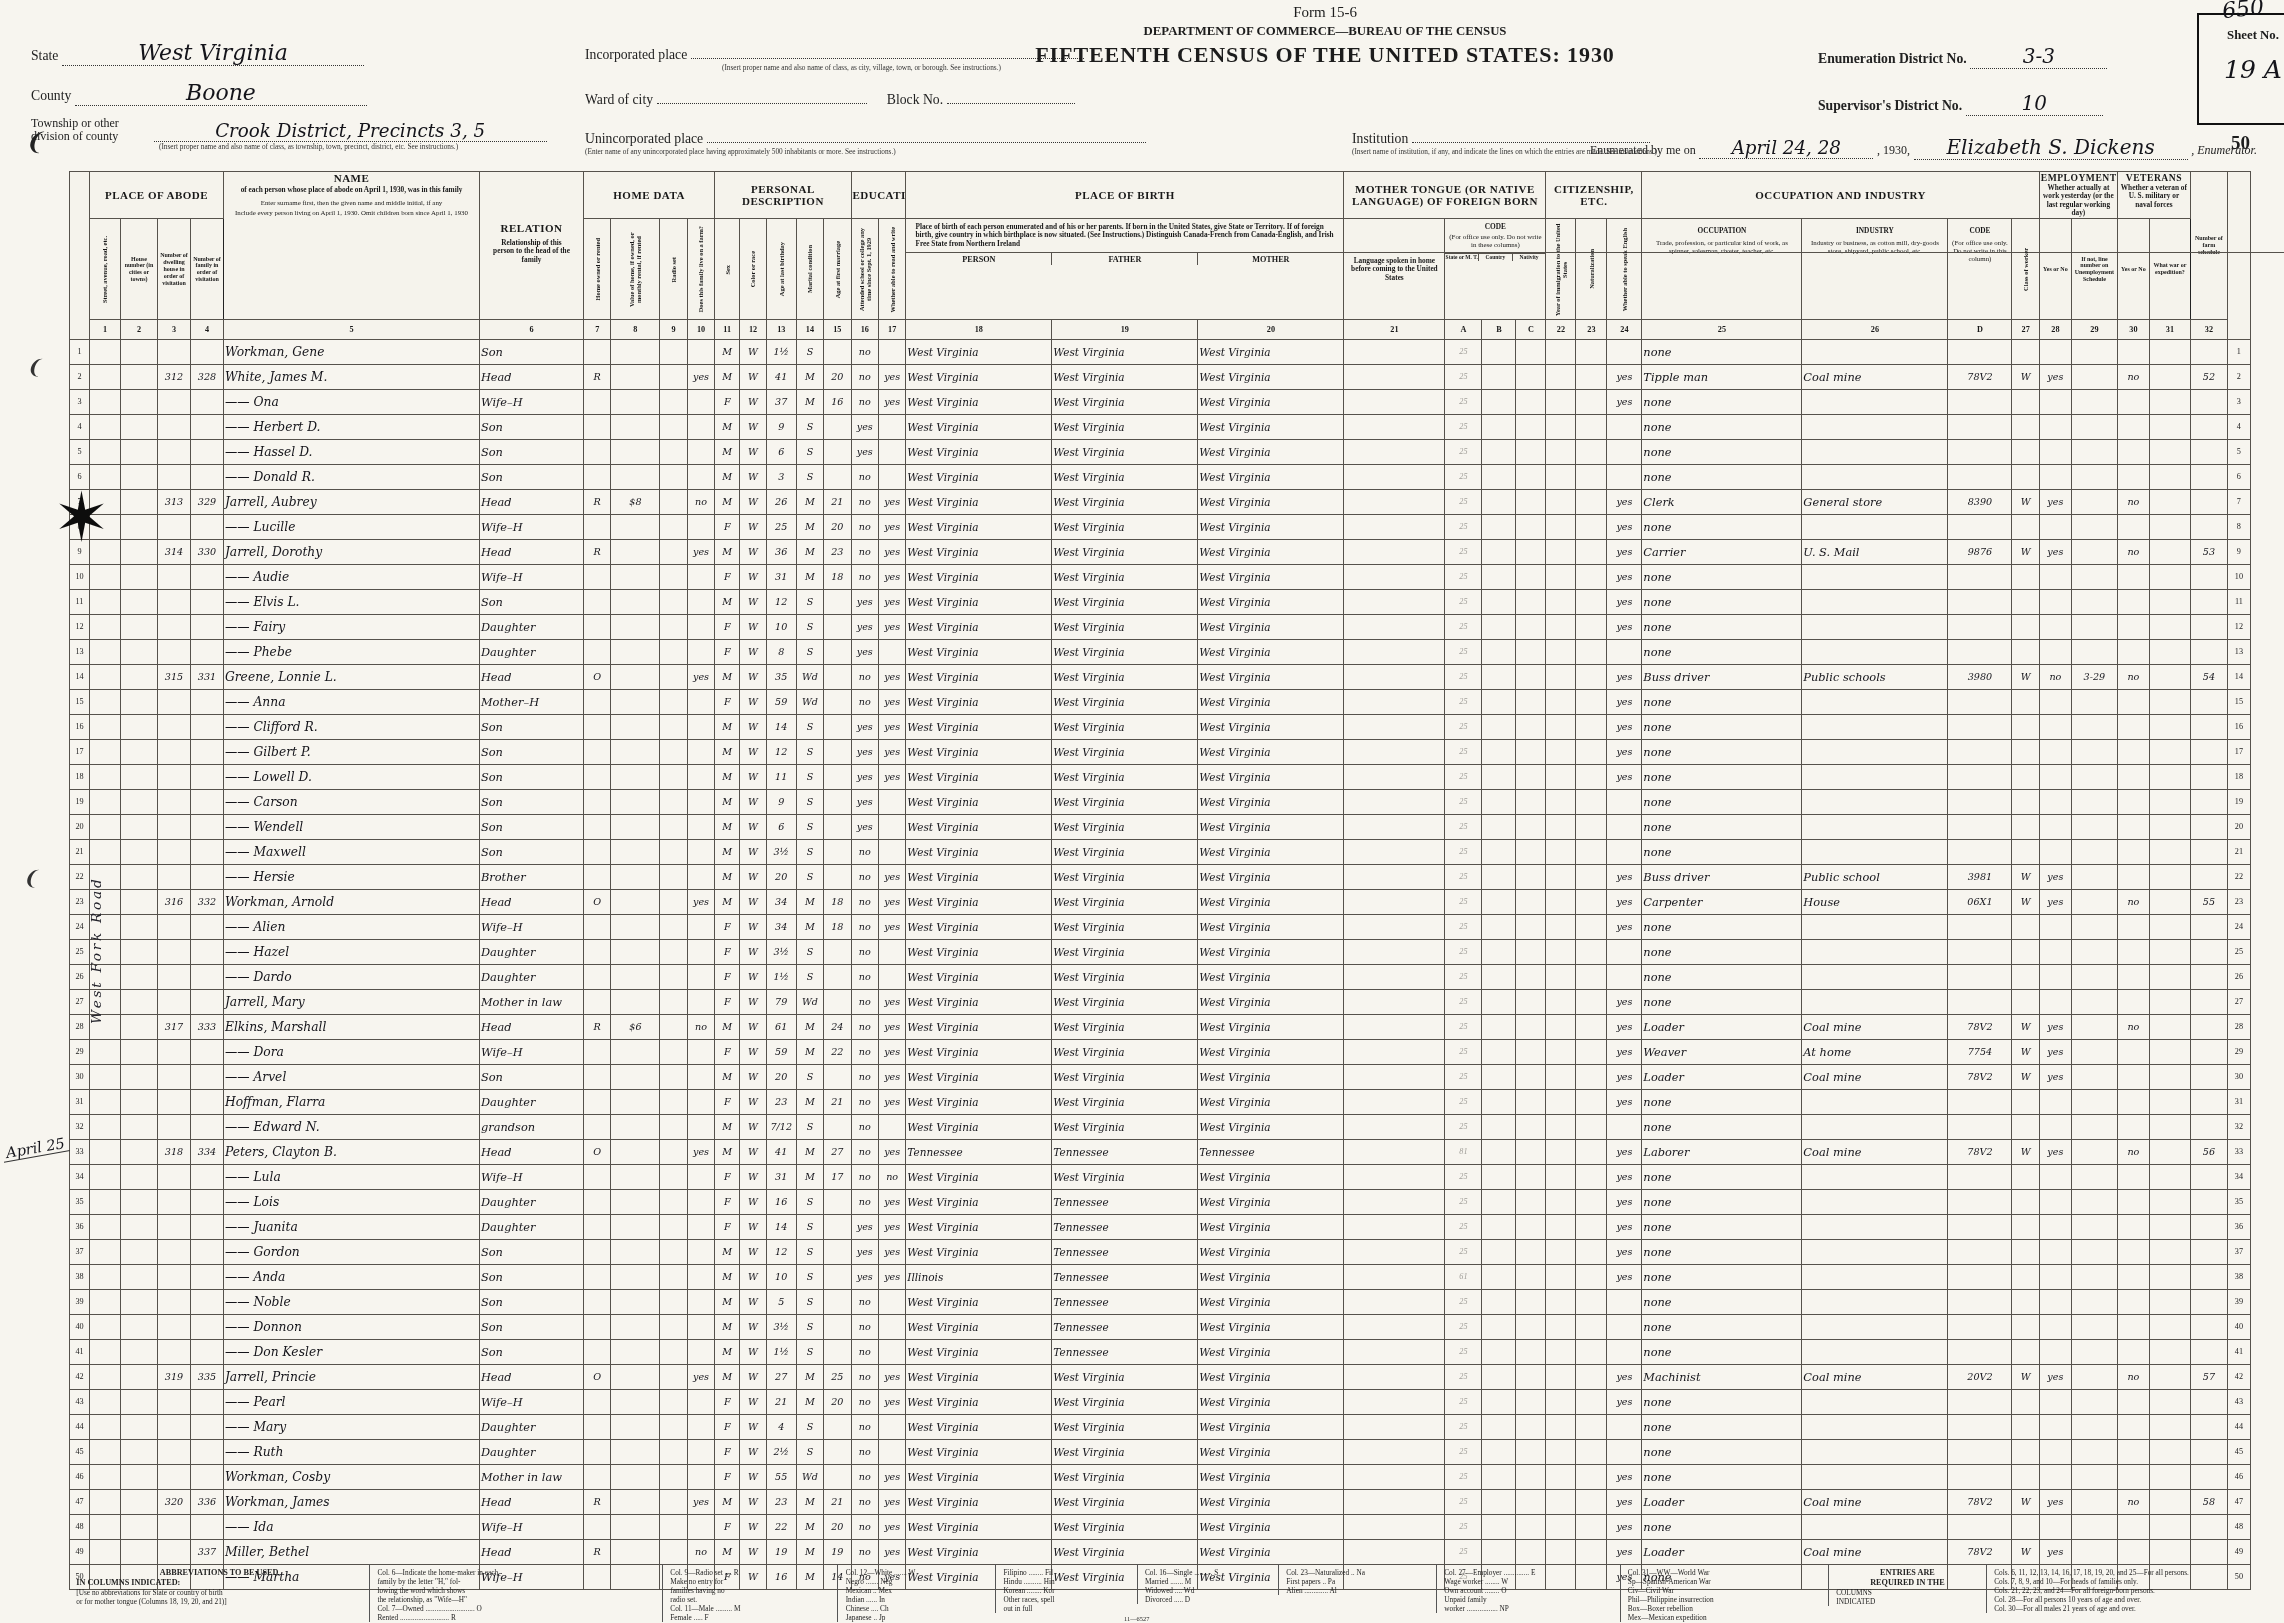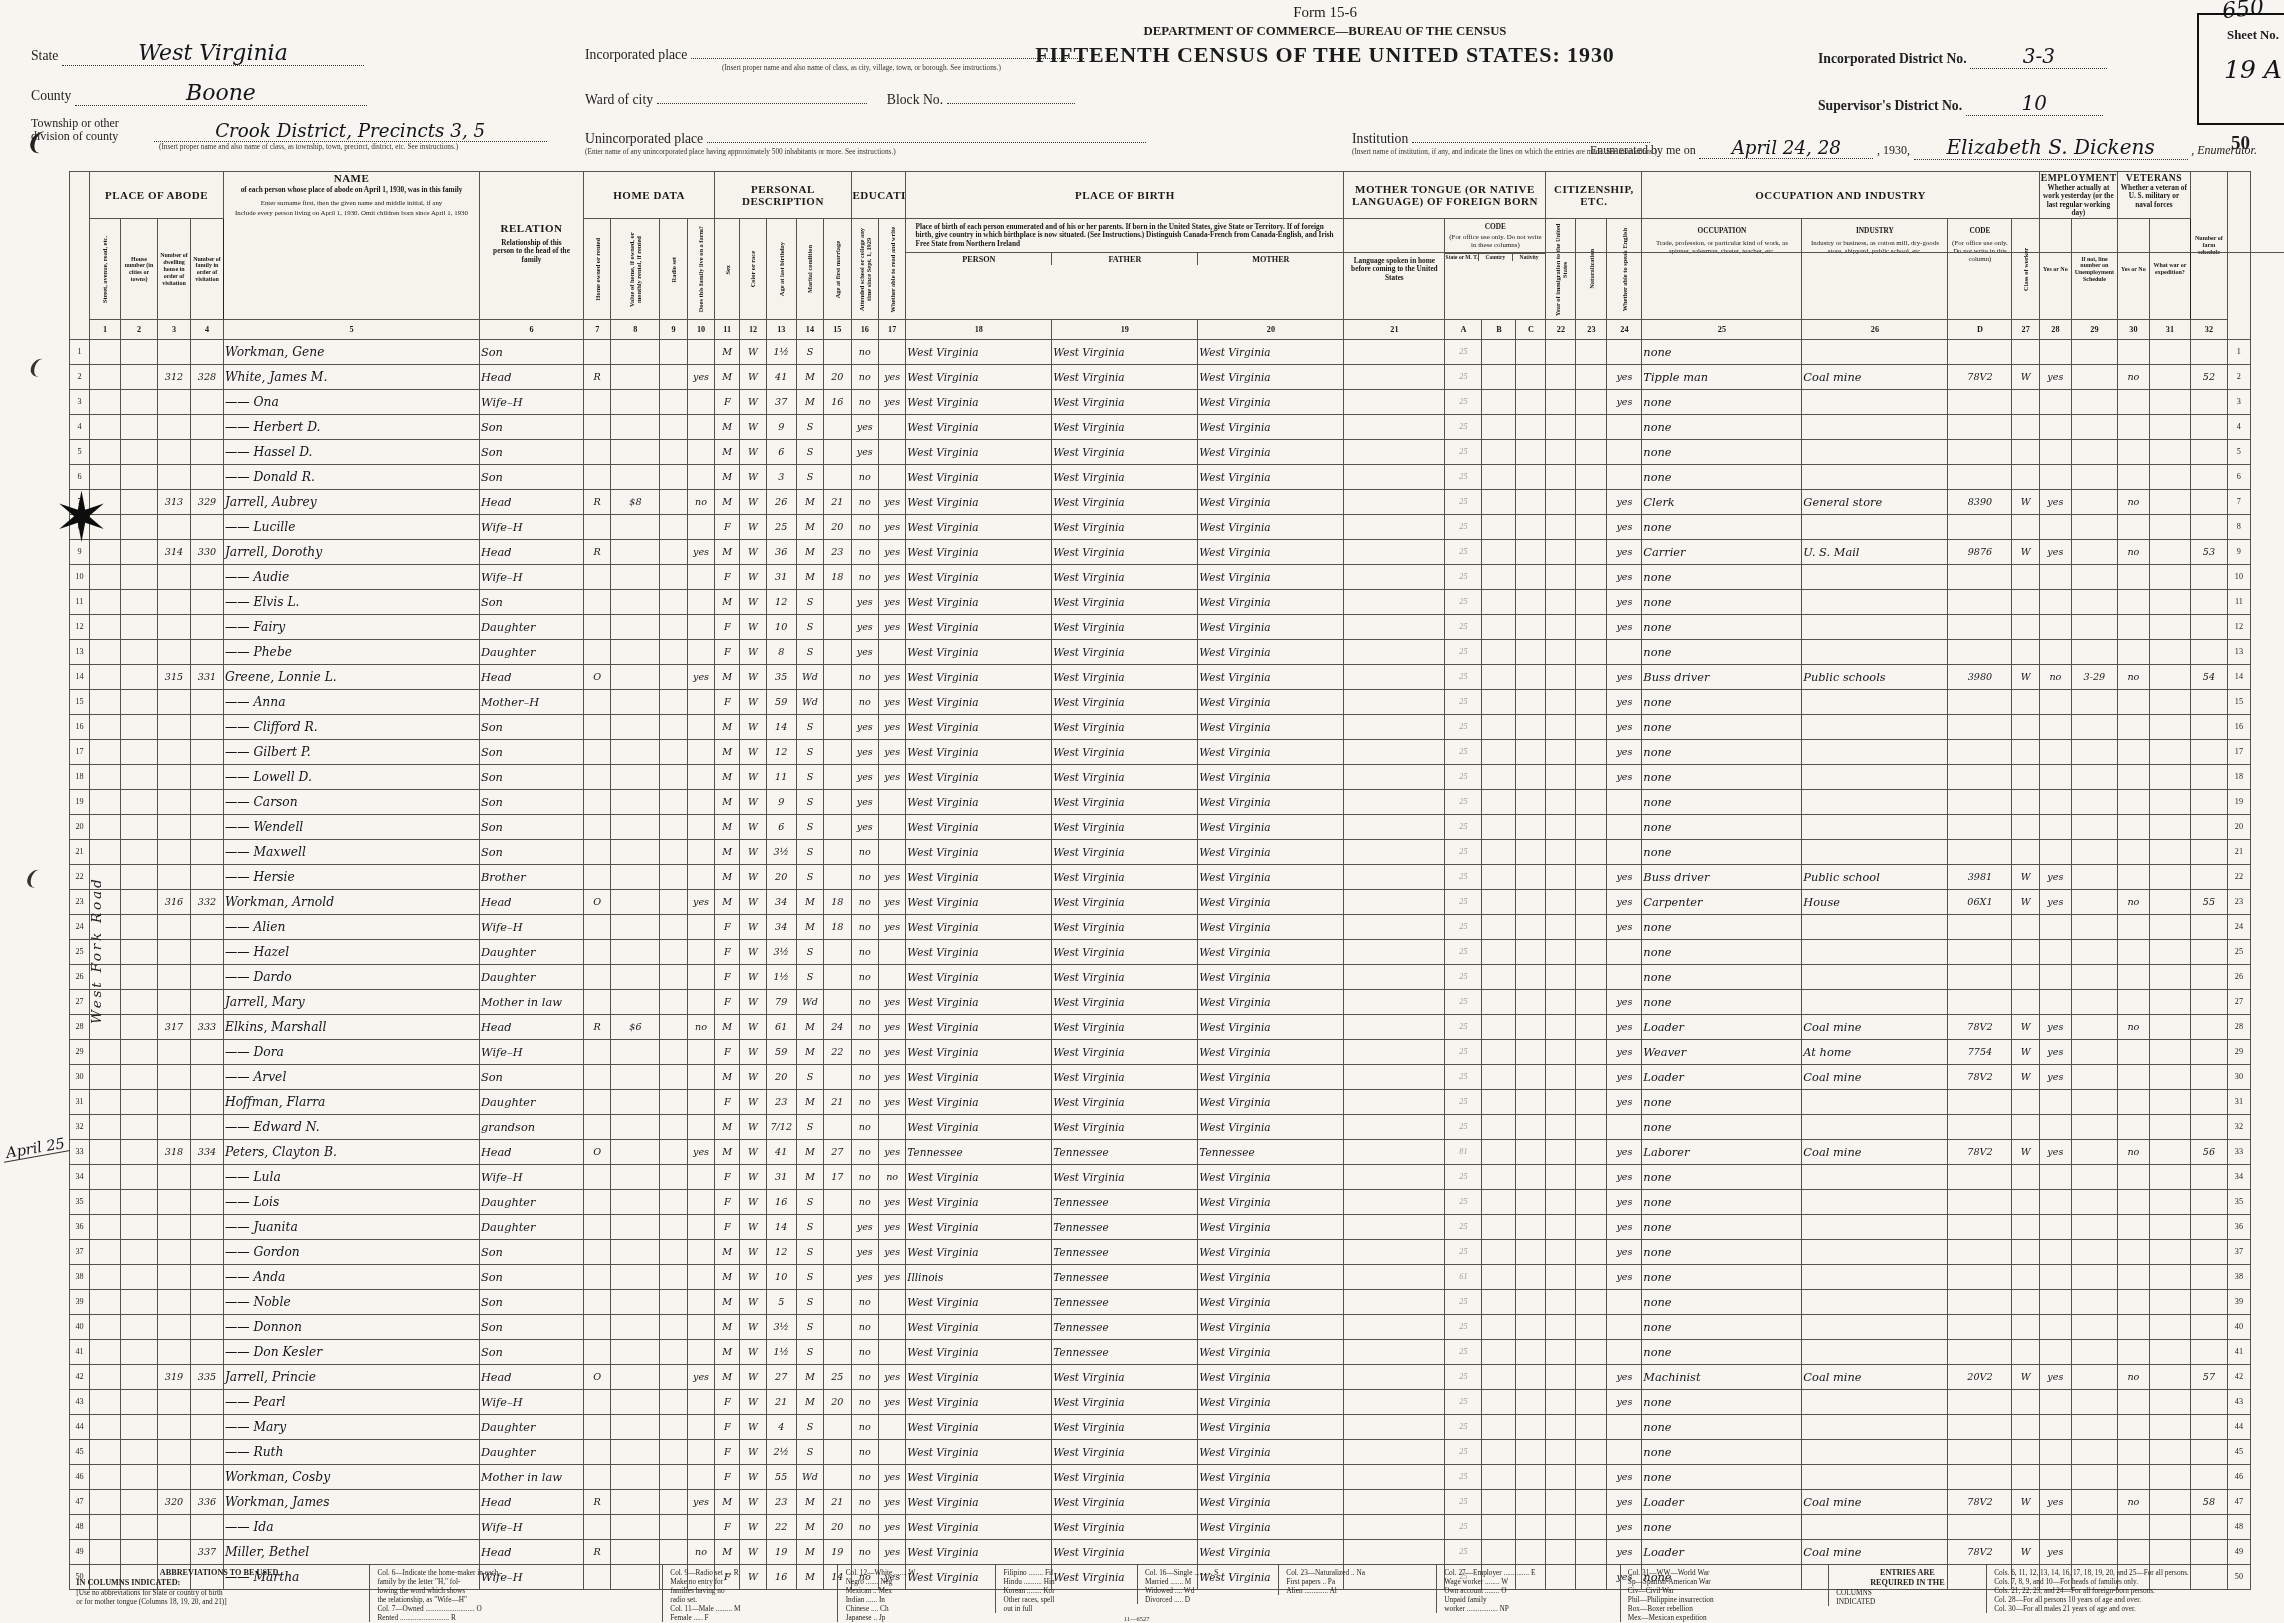--- a/index.html
+++ b/index.html
@@ -89,21 +89,21 @@
     <div class="cap" style="width:302px;">(Insert name of institution, if any, and indicate the lines on which the entries are made.  See instructions.)</div>
   </div>
 
   <div class="abs t-center" style="left:914px;top:3.7px;width:822px;">
     <div style="font-size:15px;">Form 15-6</div>
     <div style="font-size:12.8px;font-weight:bold;margin-top:3.7px;">DEPARTMENT OF COMMERCE—BUREAU OF THE CENSUS</div>
     <div style="font-size:22px;font-weight:bold;margin-top:2.7px;letter-spacing:0.9px;">FIFTEENTH CENSUS OF THE UNITED STATES: 1930</div>
   </div>
 
   <div class="abs fline" style="left:1818px;top:44px;">
-    <span class="lbl" style="font-weight:bold;">Incorporated District No.</span>
+    <span class="lbl" style="font-weight:bold;">Enumeration District No.</span>
     <span class="dotl" style="width:137px;text-align:center;"><span class="hw" style="font-size:20px;">3-3</span></span>
   </div>
   <div class="abs fline" style="left:1818px;top:91px;">
     <span class="lbl" style="font-weight:bold;">Supervisor's District No.</span>
     <span class="dotl" style="width:137px;text-align:center;"><span class="hw" style="font-size:20px;">10</span></span>
   </div>
   <div class="abs sheetbox" style="left:2149px;top:12.8px;width:108px;height:108px;">
     <div style="font-size:12.8px;font-weight:bold;margin-top:12.8px;">Sheet No.</div>
     <div class="hw" style="font-size:25px;margin-top:12.8px;text-align:center;">19 A</div>
   </div>

